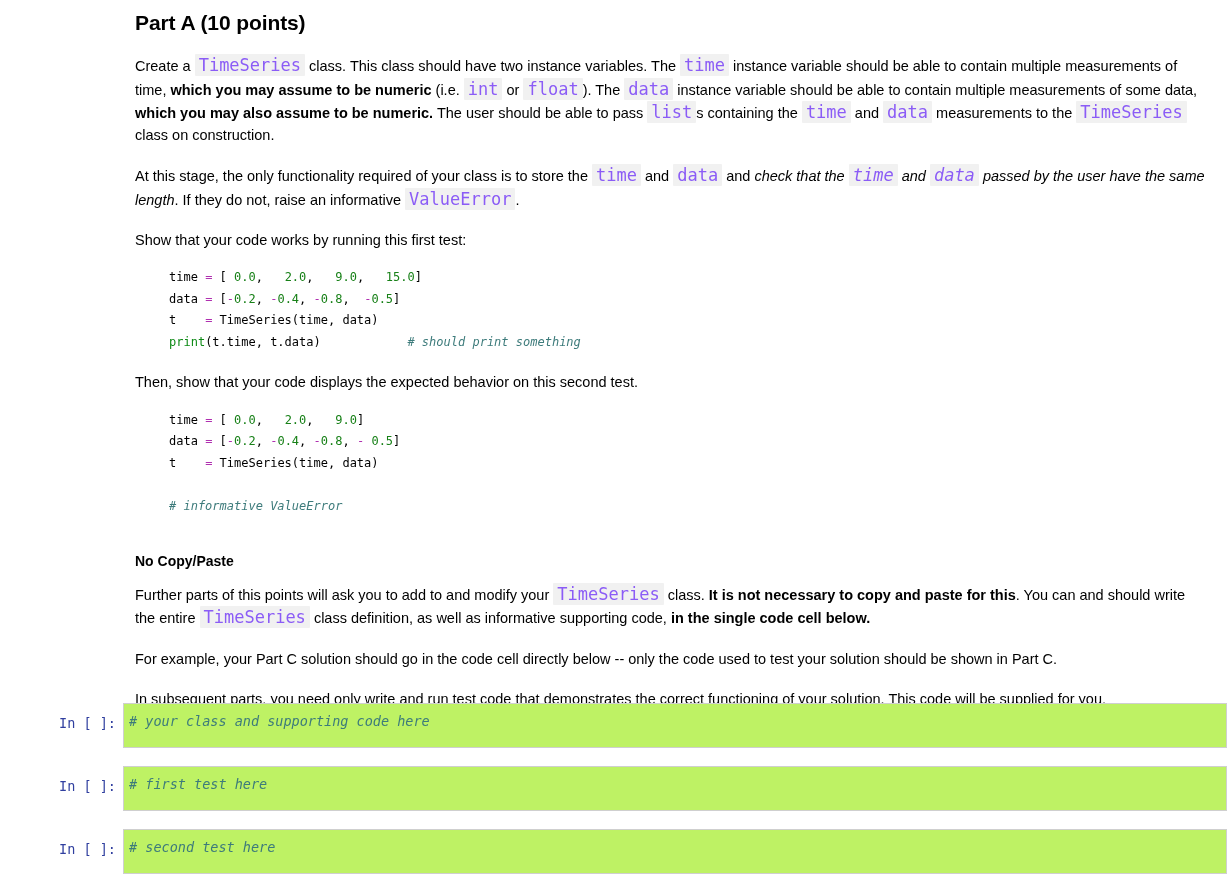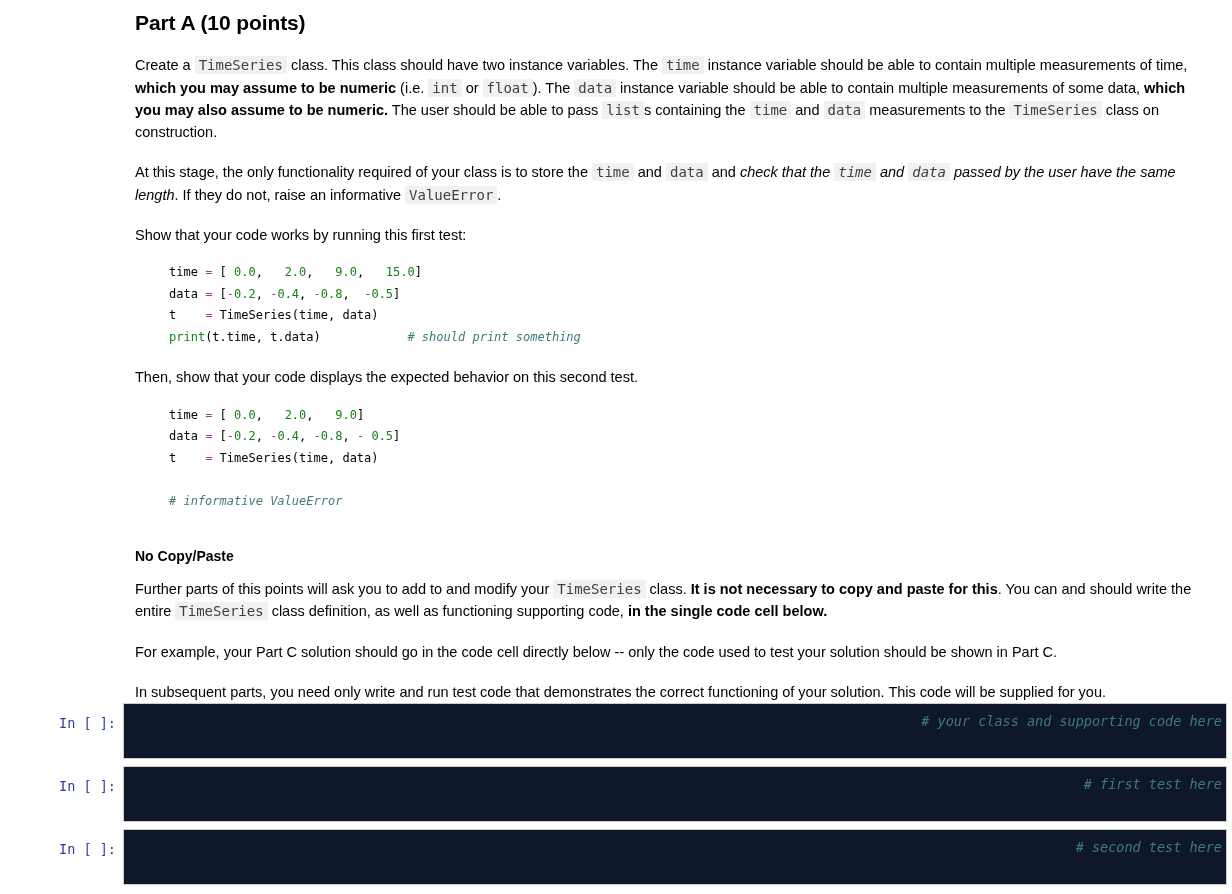--- a/index.html
+++ b/index.html
@@ -46,25 +46,25 @@
     line-height: 22.3px;
     margin: 0 0 18px 0;
     color: #000;
   }
   .md p.tight { margin-bottom: 16px; }
   .md b, .md strong { font-weight: bold; }
   .md i, .md em { }
 
   code.ic {
     font-family: "DejaVu Sans Mono", monospace;
-    font-size: 14px;
+    font-size: 17px;
     background: #f1f1f1;
     padding: 1px 4px 1px 4px;
     border-radius: 1px;
-    color: #404040;
+    color: #8b5cf6;
     white-space: pre;
   }
   code.ic.it { font-style: italic; }
 
   
   pre.codeblock {
     font-family: "DejaVu Sans Mono", monospace;
     font-size: 12px;
     line-height: 21.5px;
     margin: 0 0 18px 0;
@@ -96,26 +96,25 @@
     font-size: 13.5px;
     line-height: 18px;
     color: #303f9f;
     white-space: pre;
     user-select: none;
     padding-left: 15px;
   }
   .inputarea {
     flex: 0 0 1104px;
     width: 1104px;
-    height: 56px;
-    background: #0f172a;
+    height: 45px;
+    background: #bef264;
     border: 1px solid #cfcfcf;
     box-sizing: border-box;
     padding: 8px 4px 4px 5px;
-    text-align: right;
   }
   .inputarea .codeline {
     font-family: "DejaVu Sans Mono", monospace;
     font-size: 13.5px;
     line-height: 18px;
     color: #3d7b7b;
     font-style: italic;
     white-space: pre;
   }
 </style>
@@ -142,21 +141,21 @@
     <p class="tight">Then, show that your code displays the expected behavior on this second test.</p>
 
     <pre class="codeblock"><span>time </span><span class="tok-op">=</span><span> [ </span><span class="tok-num">0.0</span><span>,   </span><span class="tok-num">2.0</span><span>,   </span><span class="tok-num">9.0</span><span>]</span>
 <span>data </span><span class="tok-op">=</span><span> [</span><span class="tok-op">-</span><span class="tok-num">0.2</span><span>, </span><span class="tok-op">-</span><span class="tok-num">0.4</span><span>, </span><span class="tok-op">-</span><span class="tok-num">0.8</span><span>, </span><span class="tok-op">-</span><span> </span><span class="tok-num">0.5</span><span>]</span>
 <span>t    </span><span class="tok-op">=</span><span> TimeSeries(time, data)</span>
 <span></span>
 <span class="tok-com"># informative ValueError</span></pre>
 
     <h4>No Copy/Paste</h4>
 
-    <p><span>Further parts of this points will ask you to add to and modify your </span><code class="ic">TimeSeries</code><span> class. </span><b>It is not necessary to copy and paste for this</b><span>. You can and should write the entire </span><code class="ic">TimeSeries</code><span> class definition, as well as functioning supporting code, </span><b>in the single code cell below.</b></p>
+    <p><span>Further parts of this points will ask you to add to and modify your </span><code class="ic">TimeSeries</code><span> class. </span><b>It is not necessary to copy and paste for this</b><span>. You can and should write the entire </span><code class="ic">TimeSeries</code><span> class definition, as well as informative supporting code, </span><b>in the single code cell below.</b></p>
 
     <p>For example, your Part C solution should go in the code cell directly below -- only the code used to test your solution should be shown in Part C.</p>
 
     <p>In subsequent parts, you need only write and run test code that demonstrates the correct functioning of your solution. This code will be supplied for you.</p>
 
   </div>
 
   <div class="cellrow" style="top:703px">
     <div class="prompt">In [ ]:</div>
     <div class="inputarea">

